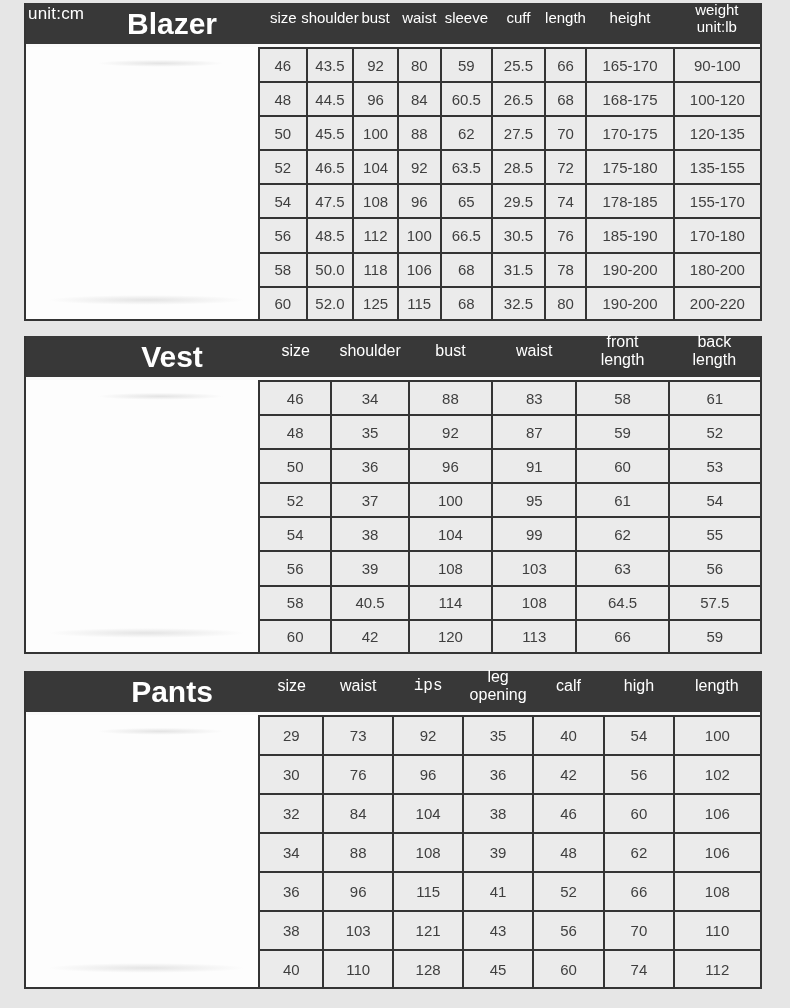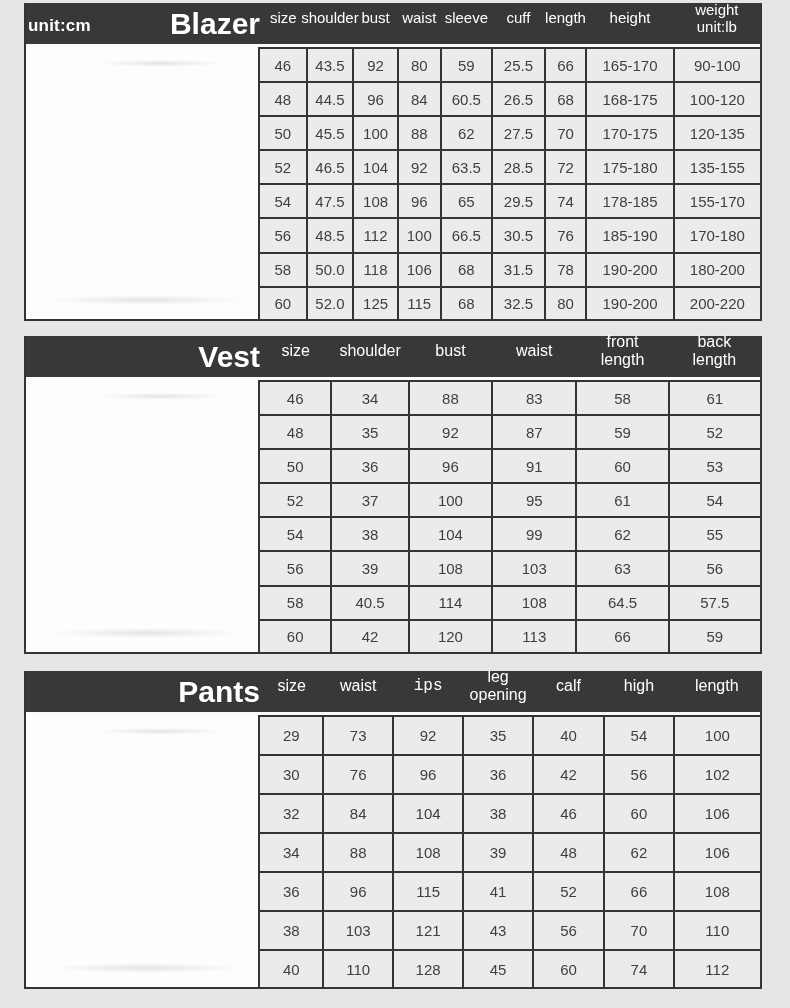--- a/index.html
+++ b/index.html
@@ -28,32 +28,32 @@
   .bar{
     height:41px;
     background:#383838;
     border-bottom:3px solid #fafafa;
     display:flex;
     position:relative;
     color:#ffffff;
   }
   .unit-note{
     position:absolute;
-    left:2px;top:13px;
+    left:2px;top:1px;
     font-size:17px;
-    font-weight:bold;
+    font-weight:normal;
     letter-spacing:0.2px;
     text-align:right;
   }
   .title-cell{
     width:234px;
     flex:0 0 234px;
     display:flex;
     align-items:center;
-    justify-content:flex-end;
+    justify-content:center;
   }
   .title-cell .title{
     font-size:30px;
     font-weight:600;
     margin-left:58px;
     line-height:41px;
     white-space:nowrap;
   }
   .col-headers{
     flex:1;

